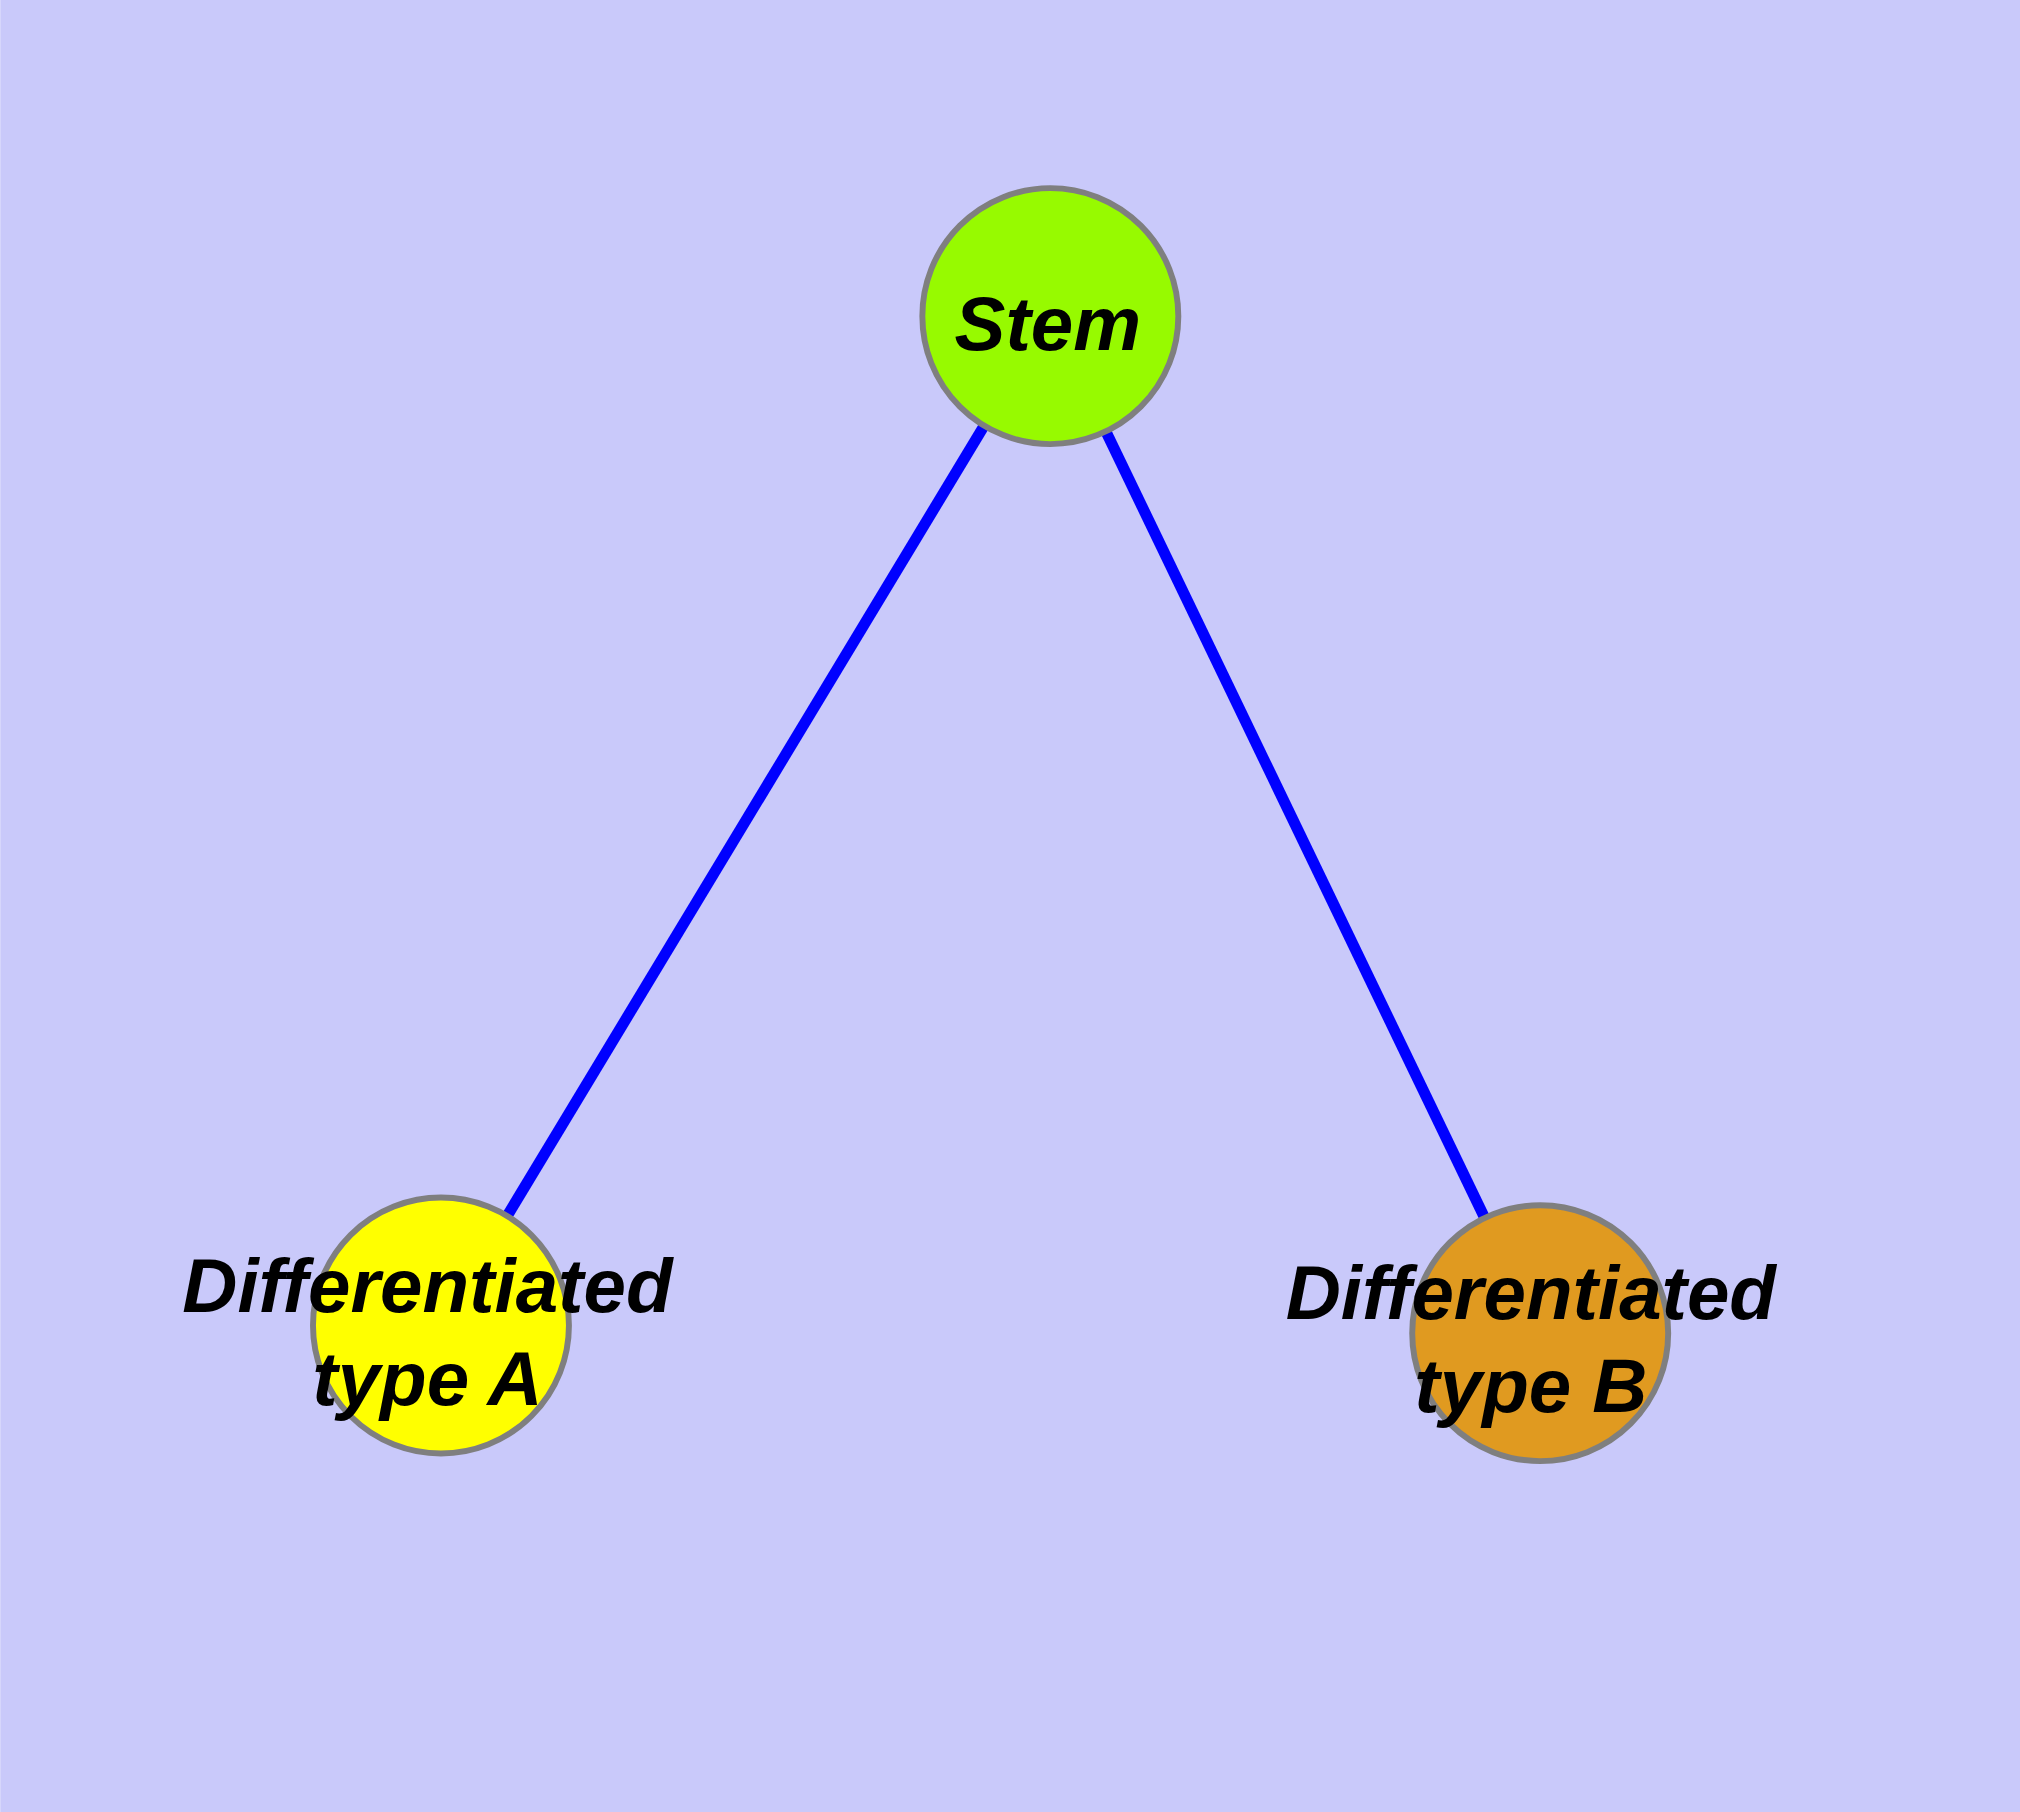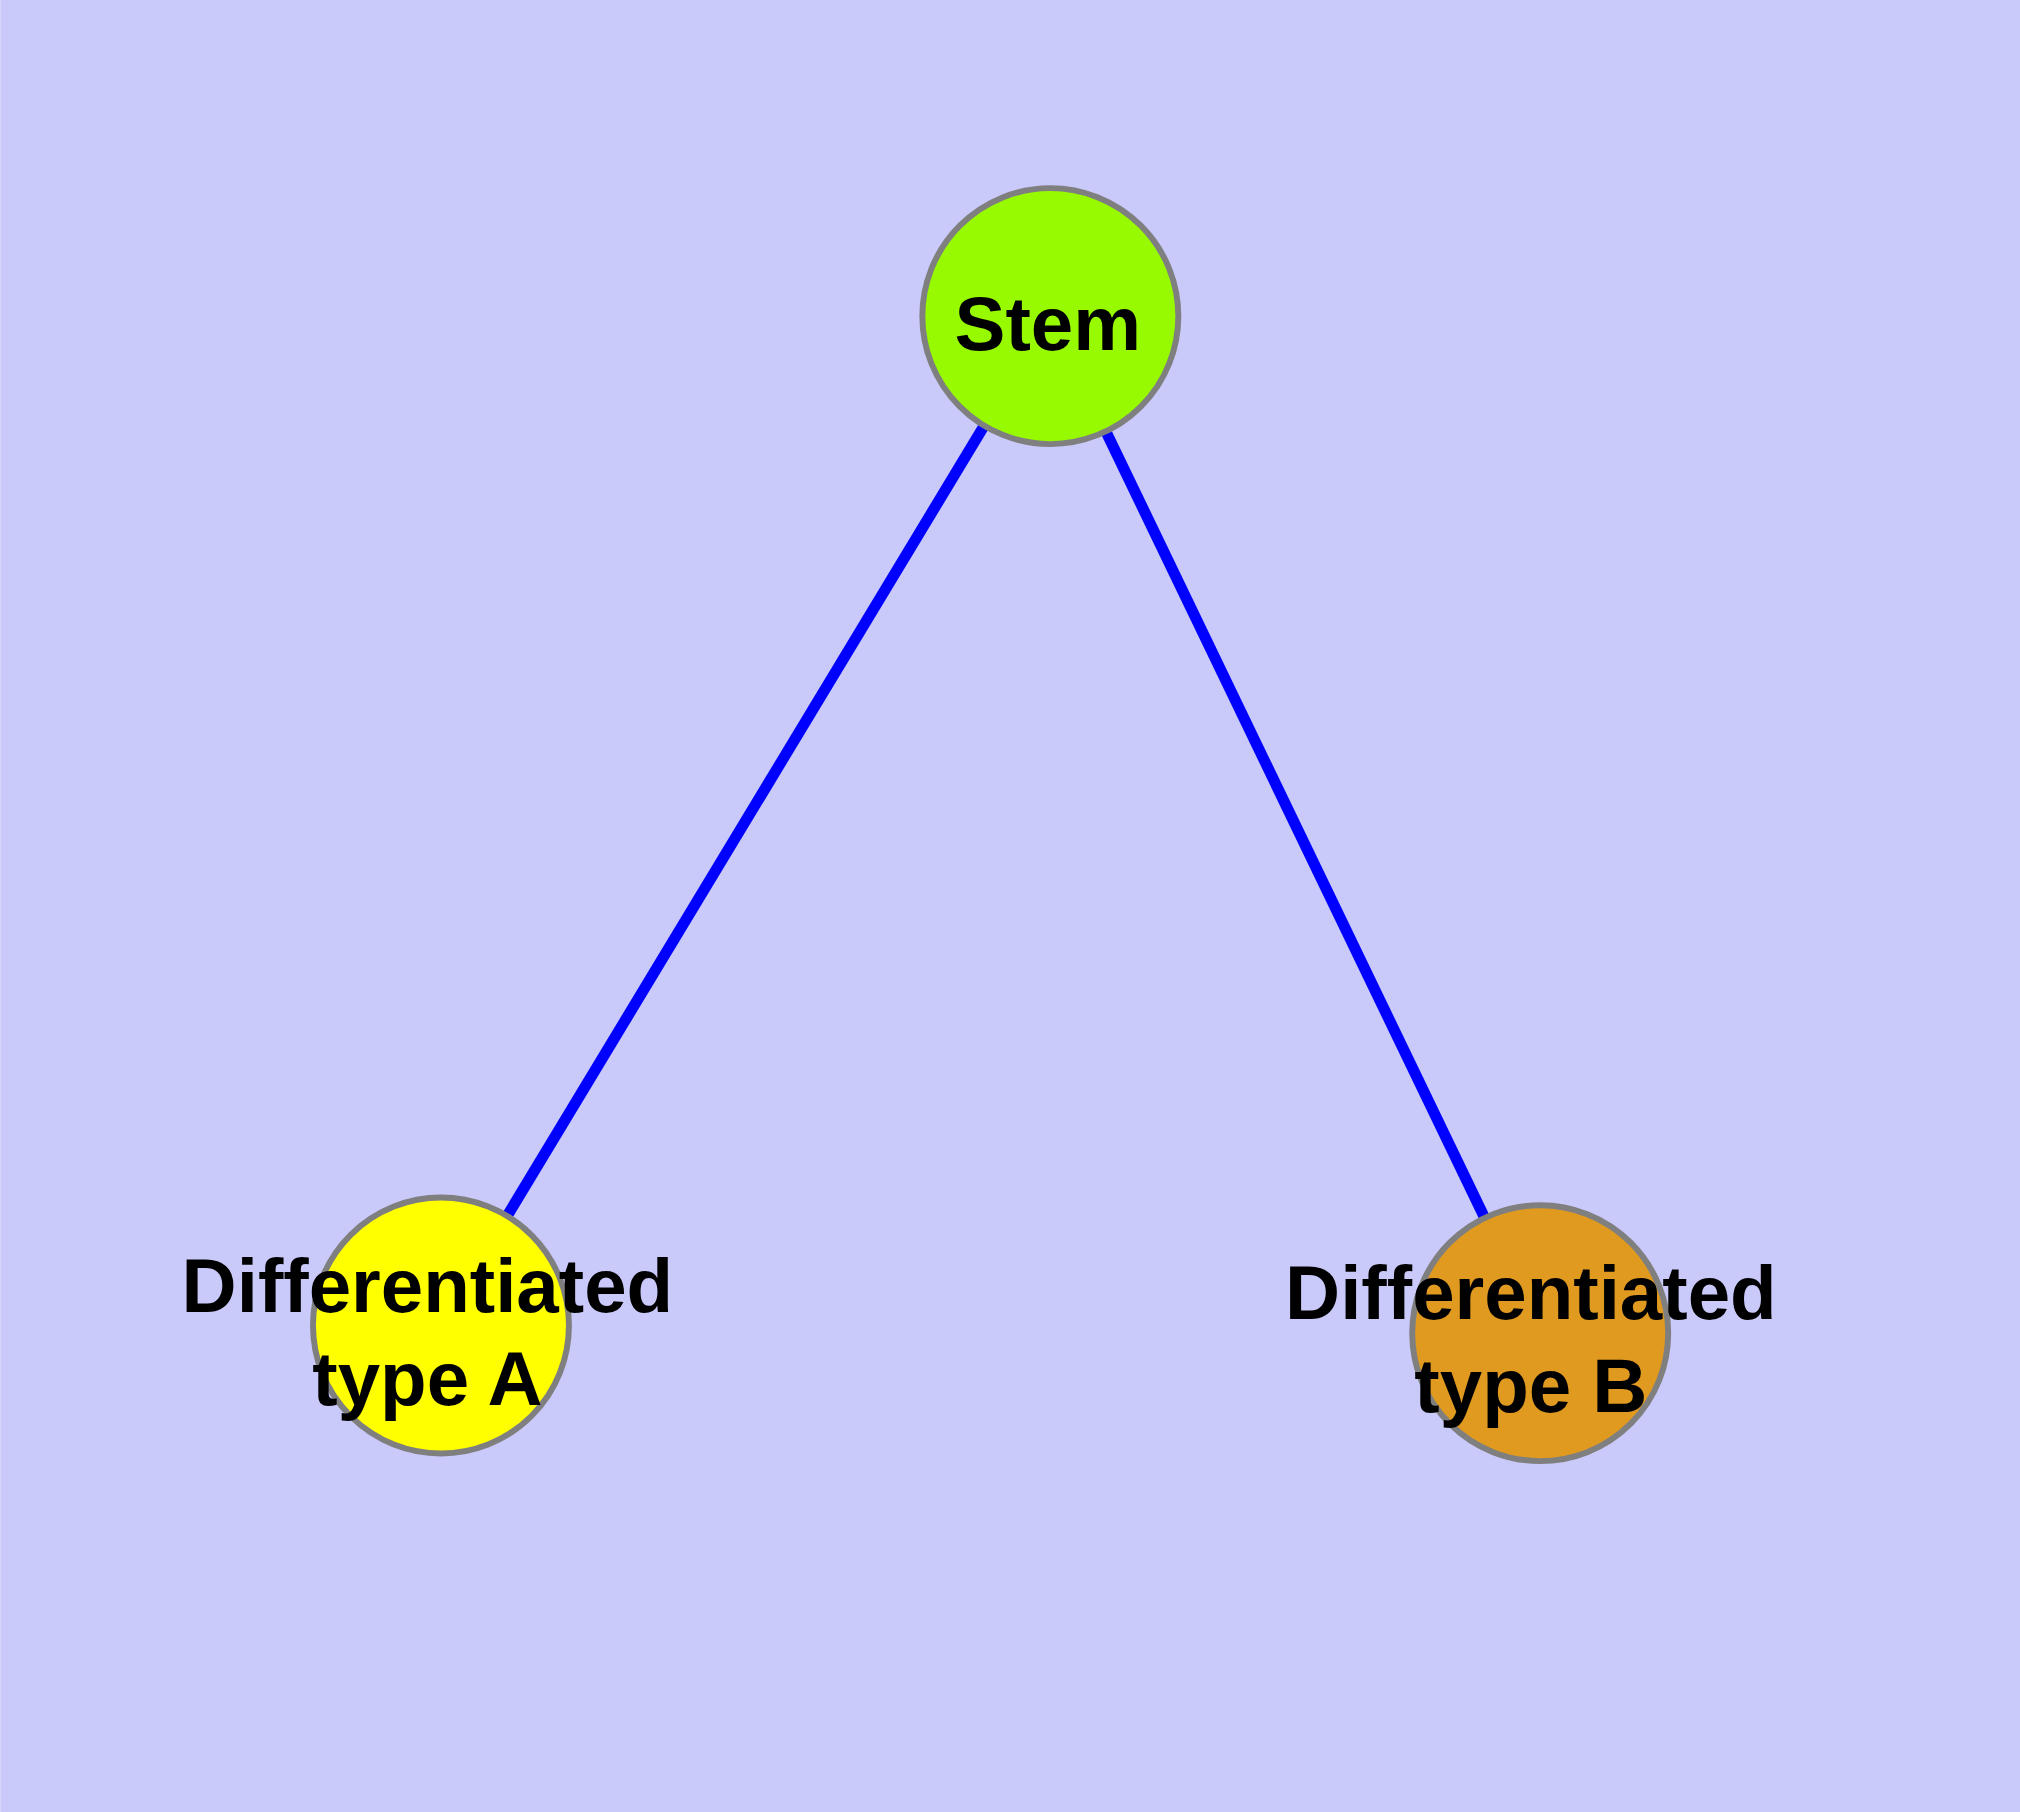--- a/index.html
+++ b/index.html
@@ -4,20 +4,21 @@
 <style>
   html, body {
     margin: 0;
     padding: 0;
     background: #ffffff;
   }
   .stage {
     width: 1670px;
     height: 1812px;
     position: relative;
+    font-style: italic;
   }
   svg {
     display: block;
   }
   .node-circle {
     stroke-width: 7px;
   }
   .edge-line {
     stroke-width: 13px;
     fill: none;

